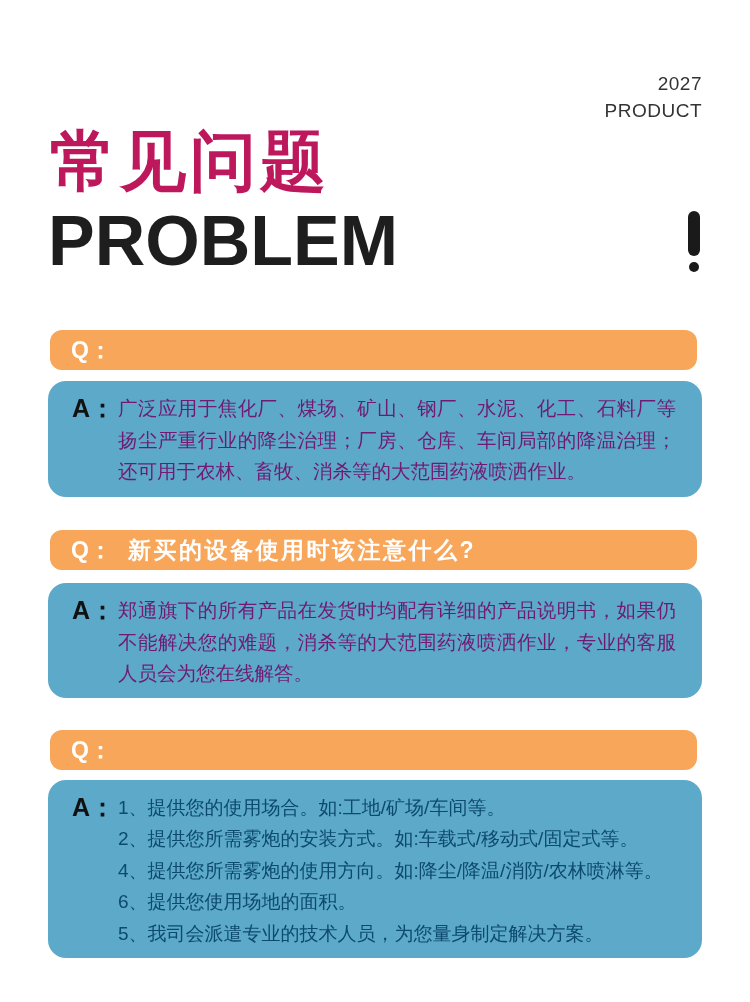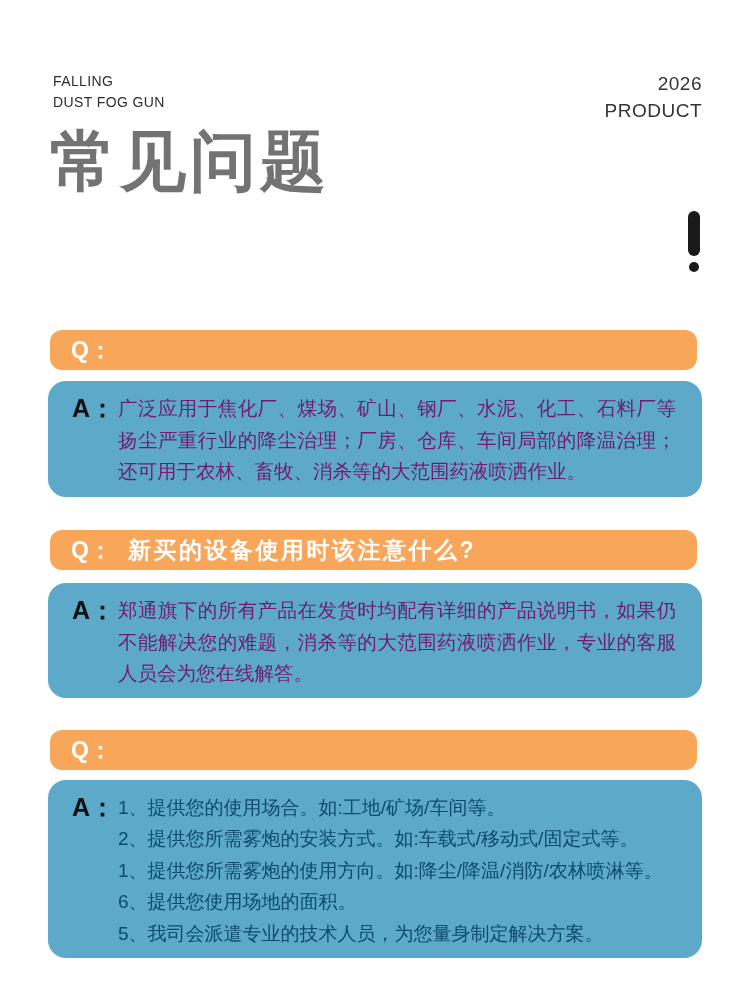--- a/index.html
+++ b/index.html
@@ -15,21 +15,21 @@
     position:absolute;left:53px;top:71px;
     font-size:14px;line-height:21px;color:#2e2e2e;letter-spacing:.4px;
   }
   .edition{
     position:absolute;right:48px;top:70px;text-align:right;
     font-size:19px;line-height:27px;color:#333333;letter-spacing:.5px;
   }
   
   .title-zh{
     position:absolute;left:50px;top:122px;
-    font-size:66px;line-height:78px;font-weight:bold;color:#737373;letter-spacing:4px;
+    font-size:66px;line-height:78px;font-weight:bold;color:#be185d;letter-spacing:4px;
   }
   .title-en{
     position:absolute;left:48px;top:204px;
     font-size:70px;line-height:74px;font-weight:bold;color:#1e1e1e;letter-spacing:0;
   }
   
   .excl-bar{
     position:absolute;left:688px;top:211px;width:12px;height:45px;
     background:#1a1a1a;border-radius:6px;
   }
@@ -67,30 +67,27 @@
     text-align:justify;
   }
   .alist{flex:1;font-size:19px;line-height:31.4px;color:#0c4a6e;}
   .alist div{white-space:nowrap;}
 </style>
 </head>
 <body>
 
 <div class="page">
 
-  <div class="brand">
-    <div>FALLING</div>
-    <div>DUST FOG GUN</div>
-  </div>
   <div class="edition">
-    <div>2026</div>
+    <div>2027</div>
     <div>PRODUCT</div>
   </div>
 
   <div class="title-zh">常见问题</div>
+  <div class="title-en">PROBLEM</div>
 
   <div>
     <div class="excl-bar"></div>
     <div class="excl-dot"></div>
   </div>
 
   <div class="qbar q1">
     <span class="qlabel">Q：</span>
   </div>
 
@@ -111,19 +108,19 @@
 
   <div class="qbar q3">
     <span class="qlabel">Q：</span>
   </div>
 
   <div class="abox a3">
     <div class="alabel">A：</div>
     <div class="alist">
       <div>1、提供您的使用场合。如:工地/矿场/车间等。</div>
       <div>2、提供您所需雾炮的安装方式。如:车载式/移动式/固定式等。</div>
-      <div>1、提供您所需雾炮的使用方向。如:降尘/降温/消防/农林喷淋等。</div>
+      <div>4、提供您所需雾炮的使用方向。如:降尘/降温/消防/农林喷淋等。</div>
       <div>6、提供您使用场地的面积。</div>
       <div>5、我司会派遣专业的技术人员，为您量身制定解决方案。</div>
     </div>
   </div>
 
 </div>
 
 </body></html>

